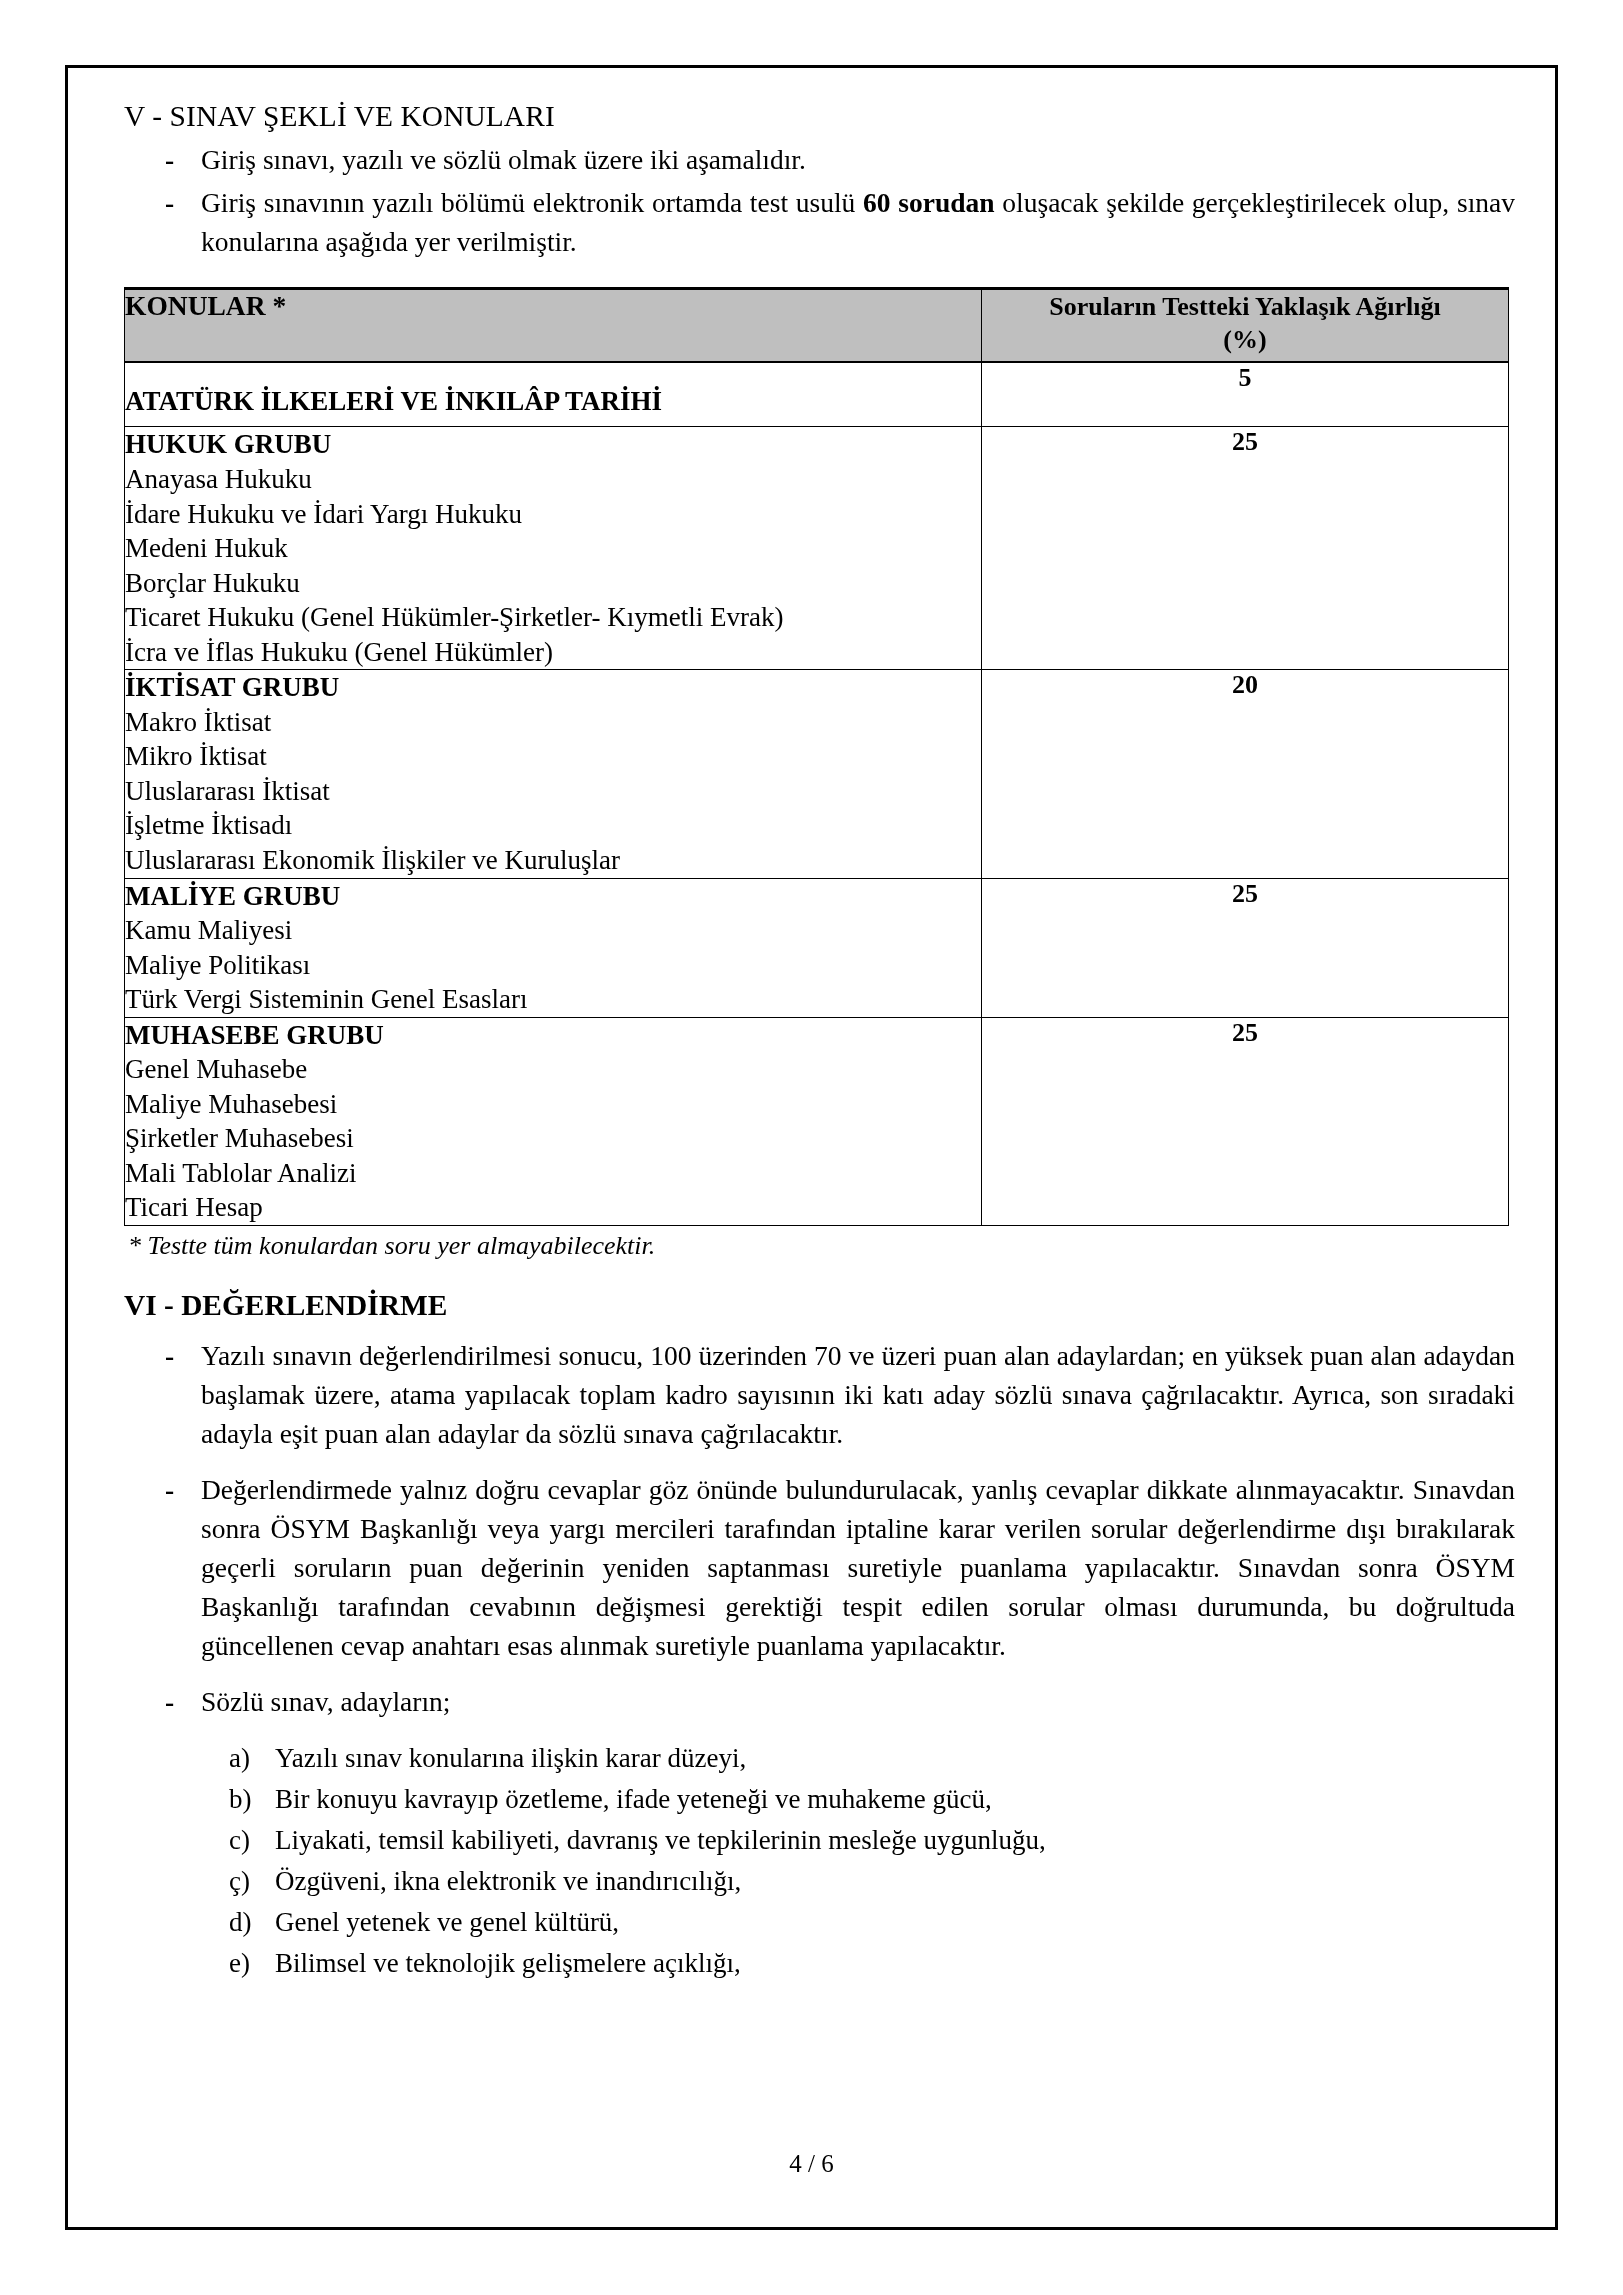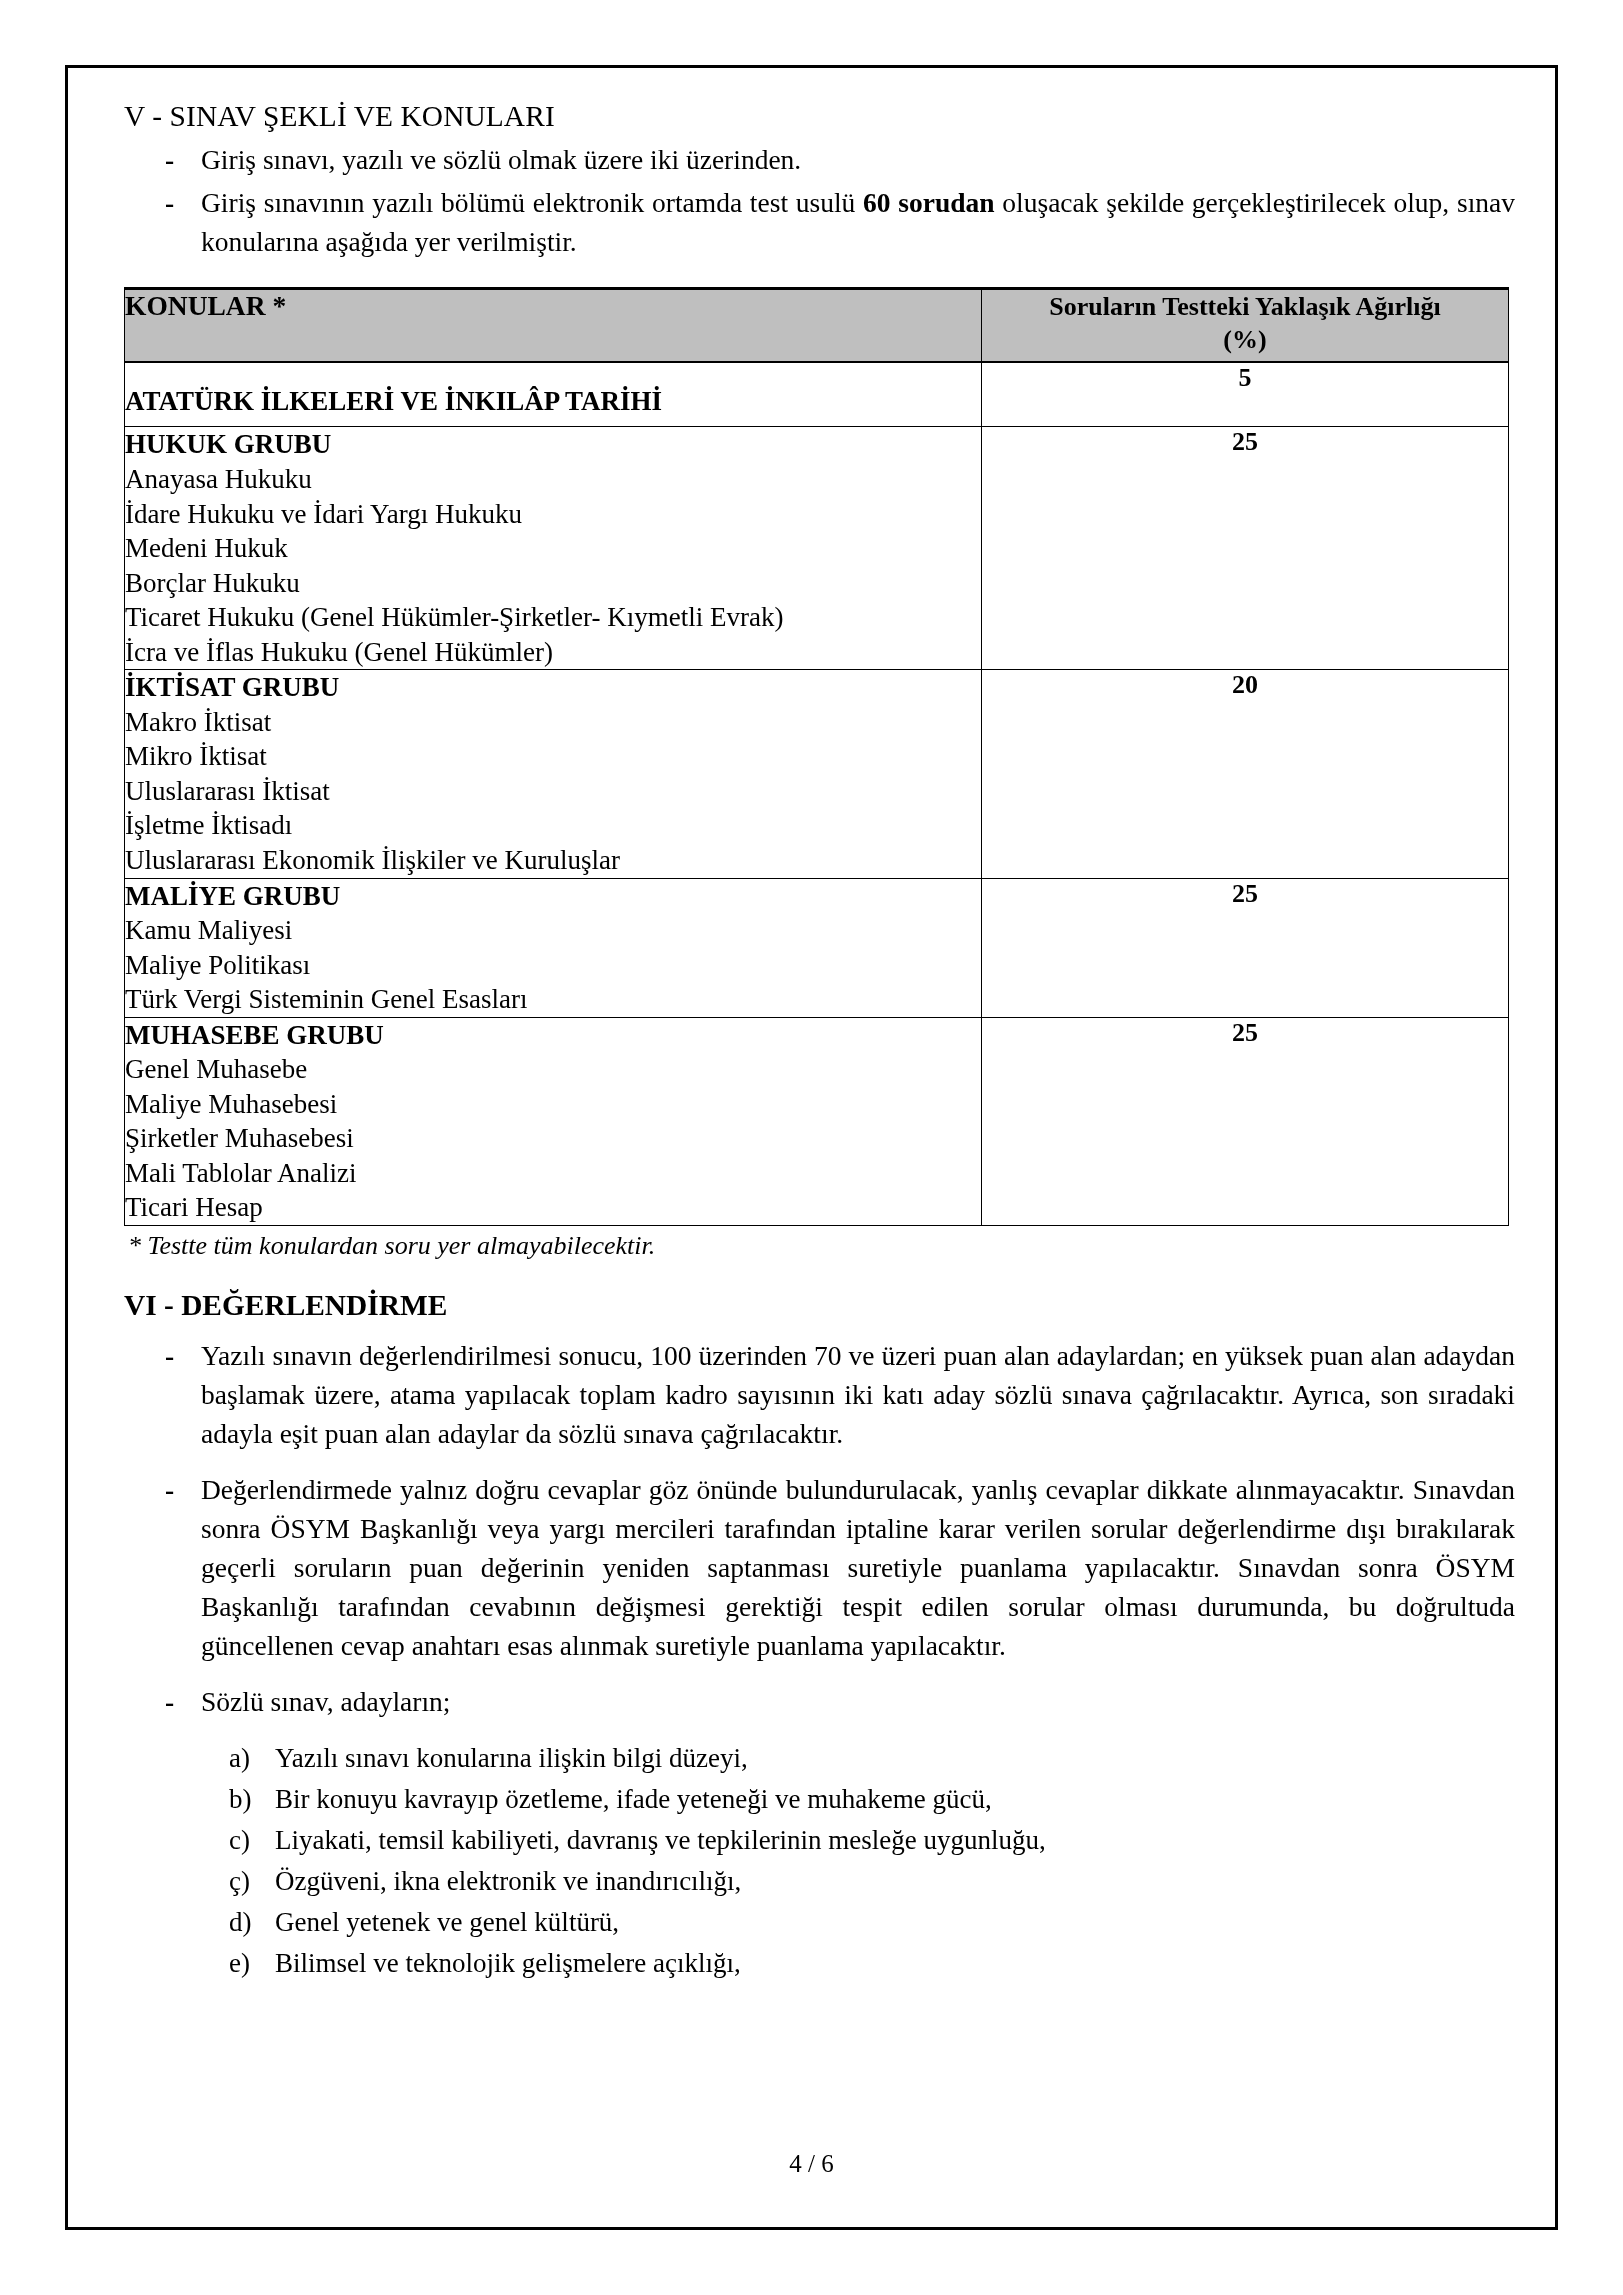--- a/index.html
+++ b/index.html
@@ -176,21 +176,21 @@
 
 <div class="page-border"></div>
 
 <div class="page-content">
 
   <h1 class="section-heading">V - SINAV ŞEKLİ VE KONULARI</h1>
 
   <ul class="dash-list">
     <li>
       <span class="dash">-</span>
-      <span>Giriş sınavı, yazılı ve sözlü olmak üzere iki üzerinden.</span>
+      <span>Giriş sınavı, yazılı ve sözlü olmak üzere iki aşamalıdır.</span>
     </li>
     <li>
       <span class="dash">-</span>
       <span>Giriş sınavının yazılı bölümü elektronik ortamda test usulü </span><span class="bold-italic">60 sorudan</span><span> oluşacak şekilde gerçekleştirilecek olup, sınav konularına aşağıda yer verilmiştir.</span>
     </li>
   </ul>
 
   <table class="subjects">
     <colgroup>
       <col class="col-topic">
@@ -277,21 +277,21 @@
     </li>
     <li>
       <span class="dash">-</span>
       <span>Sözlü sınav, adayların;</span>
     </li>
   </ul>
 
   <ol class="letter-list">
     <li>
       <span class="marker">a)</span>
-      <span>Yazılı sınavı konularına ilişkin bilgi düzeyi,</span>
+      <span>Yazılı sınav konularına ilişkin karar düzeyi,</span>
     </li>
     <li>
       <span class="marker">b)</span>
       <span>Bir konuyu kavrayıp özetleme, ifade yeteneği ve muhakeme gücü,</span>
     </li>
     <li>
       <span class="marker">c)</span>
       <span>Liyakati, temsil kabiliyeti, davranış ve tepkilerinin mesleğe uygunluğu,</span>
     </li>
     <li>

